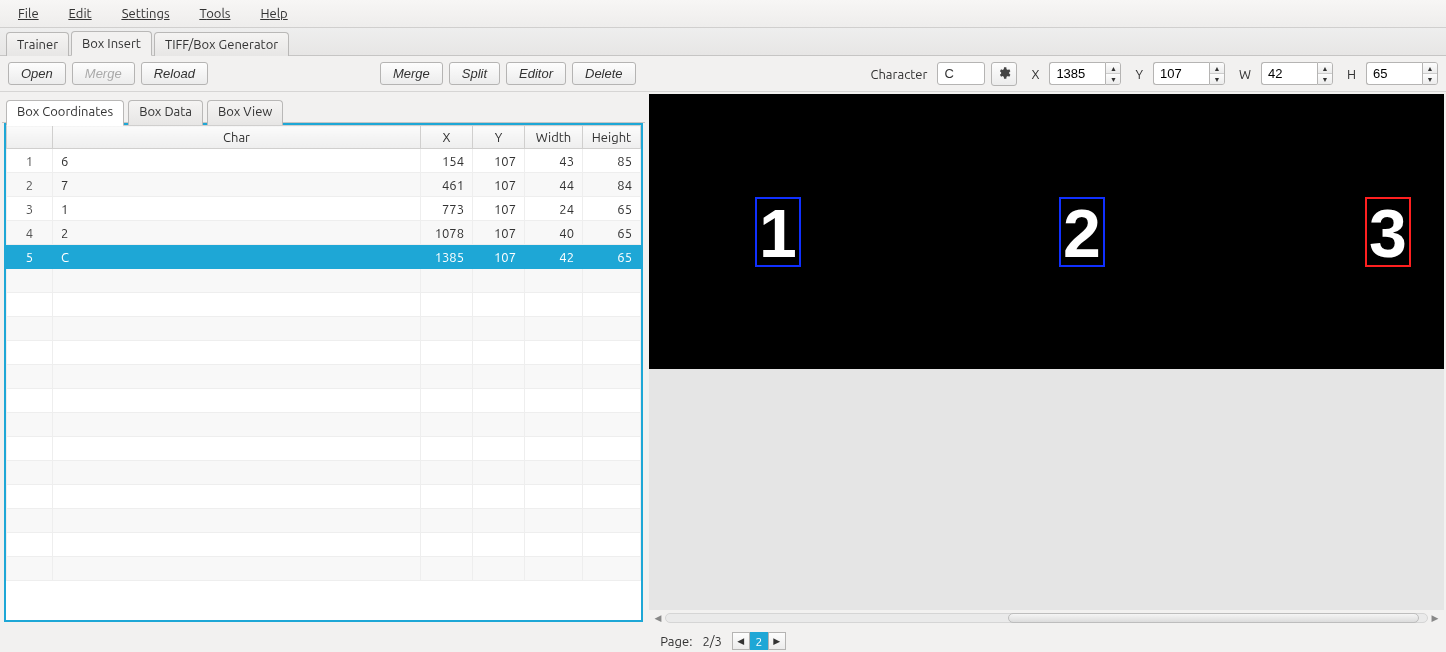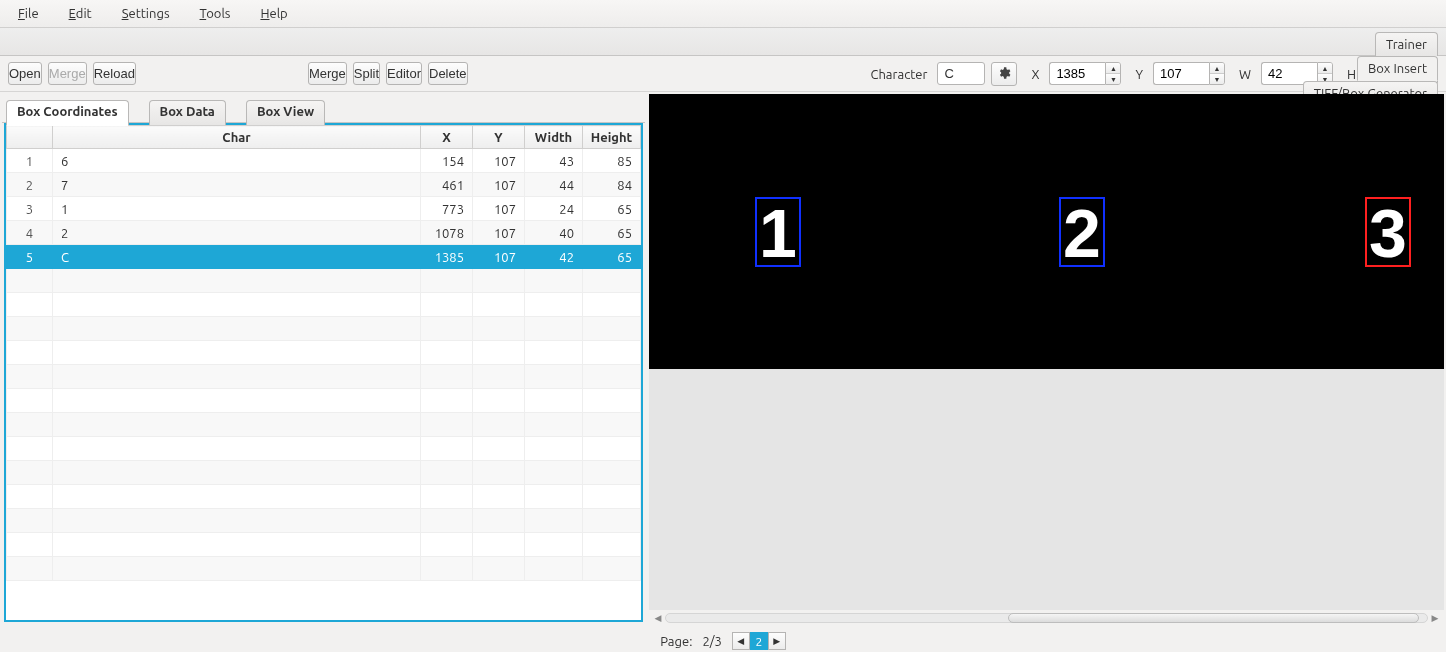--- a/index.html
+++ b/index.html
@@ -14,37 +14,37 @@
     overflow: hidden;
   }
 
   
   .menubar {
     display: flex;
     gap: 22px;
     padding: 4px 14px 5px 14px;
     background: linear-gradient(#f7f6f5, #eeedec);
     border-bottom: 1px solid #d0cfce;
+    text-decoration: underline;
   }
   .menubar .menu-item {
     padding: 2px 4px;
     cursor: default;
   }
   .menubar .mn { text-decoration: underline; }
 
   
   .tabs-row {
     display: flex;
     align-items: flex-end;
     gap: 0;
     padding: 3px 6px 0 6px;
     background: linear-gradient(#eeeeee, #e7e6e5);
     border-bottom: 1px solid #c6c5c4;
     height: 28px;
-    flex-direction: column;
   }
   .tab {
     padding: 4px 10px 5px 10px;
     border: 1px solid #b9b8b7;
     border-bottom: none;
     border-radius: 4px 4px 0 0;
     background: linear-gradient(#f5f4f3, #e7e6e5);
     margin-right: 2px;
     position: relative;
     top: 1px;
@@ -63,24 +63,25 @@
     padding: 6px 8px;
     gap: 6px;
     background: #f2f1f0;
     border-bottom: 1px solid #d6d5d4;
     height: 36px;
   }
   .btn {
     background: linear-gradient(#fdfdfd, #ececec);
     border: 1px solid #b5b4b3;
     border-radius: 3px;
-    padding: 3px 0;
+    padding: 3px 12px;
     font-size: 13px;
     cursor: default;
     color: #333;
+    font-style: italic;
   }
   .btn.disabled {
     color: #aaa;
   }
   .toolbar .spacer-sm { width: 160px; }
   .toolbar .spacer-lg { flex: 1; }
   .lbl { margin: 0 4px 0 8px; }
   .input {
     border: 1px solid #b5b4b3;
     border-radius: 3px;
@@ -157,25 +158,24 @@
     padding: 3px 4px 0 4px;
     border-bottom: 1px solid #c6c5c4;
     height: 27px;
   }
   .subtab {
     padding: 3px 10px 21px 10px;
     border: 1px solid #b9b8b7;
     border-bottom: none;
     border-radius: 4px 4px 0 0;
     background: linear-gradient(#f5f4f3, #e7e6e5);
-    margin-right: 20px;
+    margin-right: 4px;
     position: relative;
     top: 1px;
     cursor: default;
-    font-weight: bold;
   }
   .subtab.active {
     background: #fff;
     border-bottom: 1px solid #fff;
   }
 
   
   .table-wrap {
     border: 2px solid #1ea7d6;
     margin: 0 2px;
@@ -187,21 +187,21 @@
   }
   table.data {
     width: 100%;
     border-collapse: collapse;
     table-layout: fixed;
   }
   table.data th {
     background: linear-gradient(#fbfbfb, #eeeeee);
     border: 1px solid #d0cfce;
     padding: 4px 6px;
-    font-weight: 700;
+    font-weight: 400;
     font-size: 13px;
     text-align: center;
   }
   table.data th.char { text-align: center; }
   table.data td {
     border: 1px solid #eee;
     padding: 3px 8px;
     text-align: right;
     height: 24px;
   }

